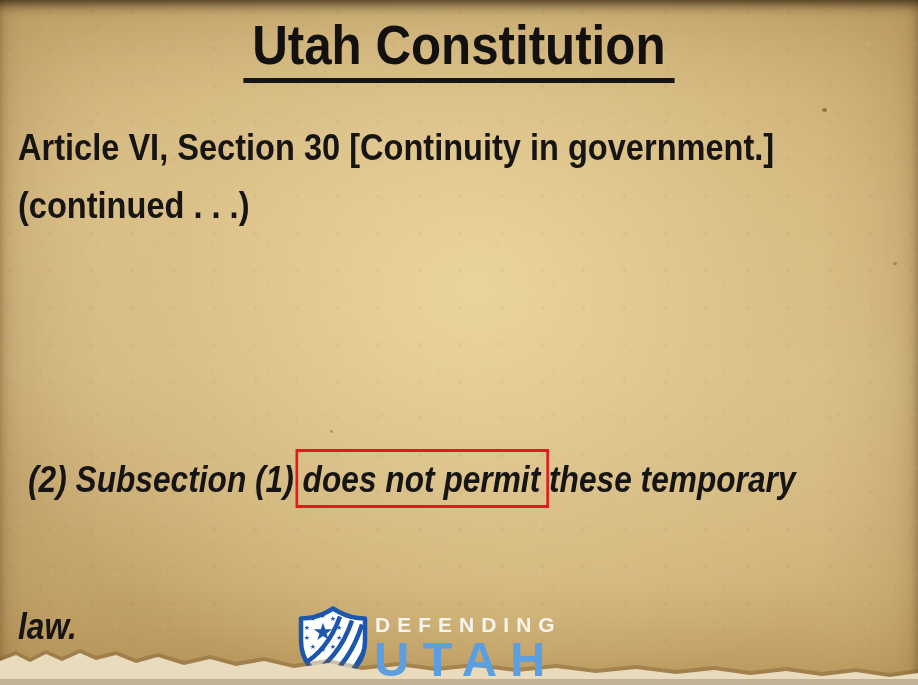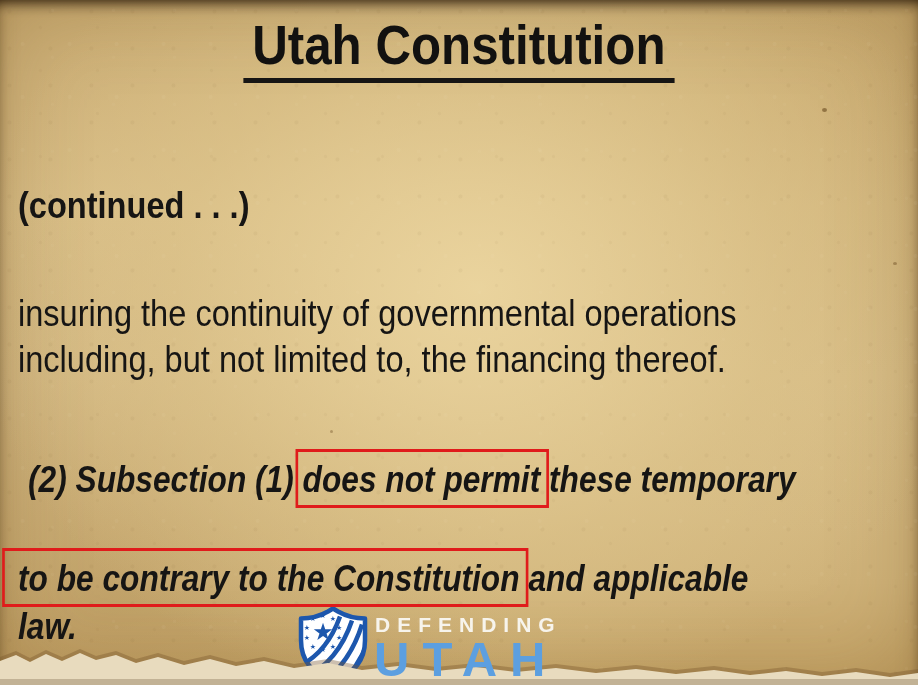--- a/index.html
+++ b/index.html
@@ -65,29 +65,27 @@
   <svg class="torn" viewBox="0 0 918 40" preserveAspectRatio="none">
     <path d="M0,16 L16,10 L30,17 L46,9 L62,16 L80,8 L96,15 L116,10 L136,18 L158,12 L184,20 L210,14 L236,21 L264,16 L294,23 L328,18 L362,25 L398,21 L436,26 L476,22 L516,27 L556,23 L596,28 L636,24 L676,29 L714,25 L750,30 L786,26 L822,31 L856,27 L890,32 L918,28 L918,40 L0,40 Z" fill="rgba(120,88,45,.38)" transform="translate(0,-4)"></path>
     <path d="M0,16 L16,10 L30,17 L46,9 L62,16 L80,8 L96,15 L116,10 L136,18 L158,12 L184,20 L210,14 L236,21 L264,16 L294,23 L328,18 L362,25 L398,21 L436,26 L476,22 L516,27 L556,23 L596,28 L636,24 L676,29 L714,25 L750,30 L786,26 L822,31 L856,27 L890,32 L918,28 L918,40 L0,40 Z" fill="#e8dbbe"></path>
     <path d="M0,34 L918,34 L918,40 L0,40 Z" fill="#c2b295"></path>
   </svg>
 
   <div class="title-wrap">
     <span class="title-text">Utah Constitution</span>
   </div>
 
+  <div class="ln hd" style="top:126px"><span class="sx">Article VI, Section 30 [Continuity in government.]</span></div>
   <div class="ln hd" style="top:184px"><span class="sx">(continued . . .)</span></div>
 
-  <div class="ln bd" style="top:292px"><span class="sx">insuring the continuity of governmental operations</span></div>
-  <div class="ln bd" style="top:338px"><span class="sx">including, but not limited to, the financing thereof.</span></div>
 
   <div class="ln em" style="top:459px;padding-left:10px"><span class="sx"><span>(2) Subsection (1) </span><span class="rbox">does not permit</span><span> these temporary</span></span></div>
 
 
-  <div class="ln em" style="top:558px"><span class="sx"><span class="rbox-left">to be contrary to the Constitution</span><span> and applicable</span></span></div>
 
   <div class="ln em" style="top:606px"><span class="sx">law.</span></div>
 
   <svg class="shield" viewBox="0 0 74 80">
     <defs>
       <clipPath id="shieldClip">
         <path d="M37,4 L42,7 C50,11.5 60,14 69,14 L69,36 C69,57 56,70 37,77 C18,70 5,57 5,36 L5,14 C14,14 24,11.5 32,7 Z"></path>
       </clipPath>
     </defs>
     <path d="M37,4 L42,7 C50,11.5 60,14 69,14 L69,36 C69,57 56,70 37,77 C18,70 5,57 5,36 L5,14 C14,14 24,11.5 32,7 Z" fill="#ffffff" stroke="#1d57ad" stroke-width="4.5" stroke-linejoin="round"></path>

